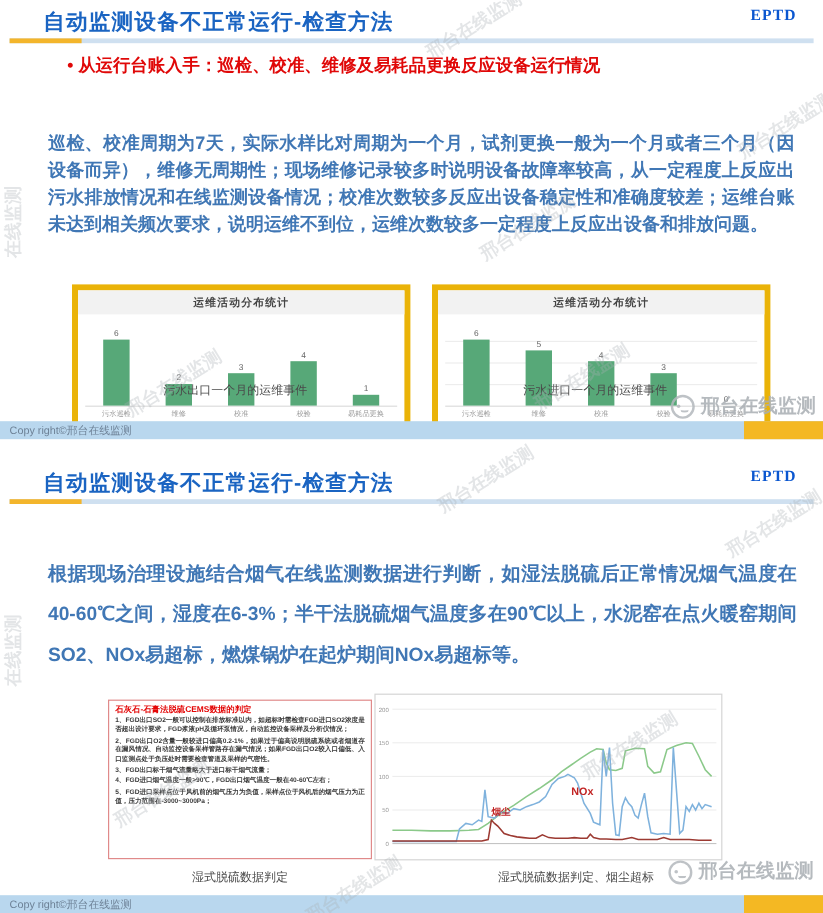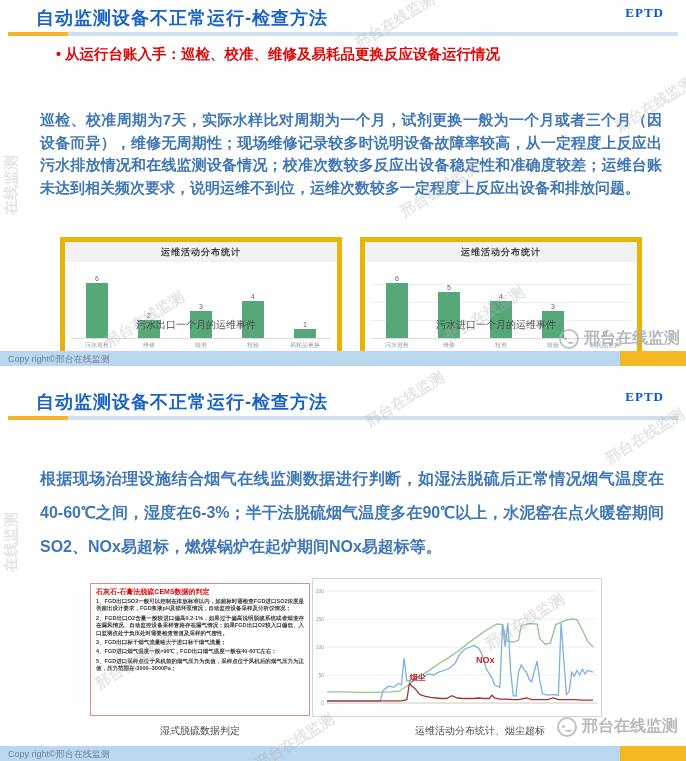--- a/index.html
+++ b/index.html
@@ -198,21 +198,21 @@
         <text x="11" y="14" font-size="5" fill="#999" text-anchor="end">200</text>
         <polyline fill="none" stroke="#8bc98a" stroke-width="1.3" points="14.0,112.8 30.0,112.8 45.9,113.4 61.9,113.4 77.8,112.8 85.8,112.2 93.8,107.2 104.4,98.8 115.1,92.1 125.7,84.8 136.4,78.1 147.0,70.8 155.0,64.1 163.0,58.5 170.9,52.9 178.9,47.8 184.2,45.0 189.6,45.6 192.2,56.8 194.9,62.4 200.2,63.0 205.5,61.3 208.2,46.7 216.2,44.5 224.1,45.0 226.8,59.6 232.1,65.2 237.4,64.1 242.8,45.6 250.7,42.2 258.7,40.0 264.0,40.6 269.4,51.2 274.7,62.4 280.0,68.0"></polyline>
         <polyline fill="none" stroke="#7fb2dd" stroke-width="1.3" points="14.0,122.3 27.3,122.3 40.6,122.3 53.9,122.3 67.2,122.3 69.9,111.7 75.2,107.2 80.5,108.3 85.8,104.4 88.5,105.5 91.1,79.2 93.8,101.6 99.1,102.7 104.4,97.7 109.8,98.8 115.1,94.9 120.4,96.0 125.7,93.2 131.0,91.5 136.4,89.3 141.7,84.8 147.0,74.7 152.3,69.7 157.6,68.0 160.3,66.3 165.6,69.1 168.3,73.6 173.6,90.4 178.9,98.8 181.6,106.1 184.2,107.2 186.9,108.3 189.6,45.6 192.2,68.0 194.9,43.9 197.5,90.4 200.2,116.7 202.9,117.3 205.5,93.2 208.2,85.9 210.8,90.4 213.5,93.2 216.2,100.5 218.8,102.7 221.5,91.5 224.1,82.0 226.8,101.6 229.5,115.0 234.8,116.2 240.1,115.6 245.4,116.2 248.1,43.9 250.7,79.2 253.4,115.6 256.1,112.8 258.7,93.2 261.4,97.1 264.0,91.5 266.7,96.0 269.4,90.4 272.0,94.9 274.7,91.5 280.0,93.2"></polyline>
         <polyline fill="none" stroke="#9c3a32" stroke-width="1.3" points="14.0,121.8 40.6,121.8 67.2,121.8 88.5,121.8 93.8,120.6 96.5,104.4 99.1,107.2 101.8,109.4 107.1,115.6 112.4,117.3 117.7,118.4 123.1,119.0 128.4,119.5 133.7,119.5 139.0,116.7 144.3,119.0 149.7,119.5 155.0,119.5 160.3,119.5 165.6,119.0 170.9,119.5 176.3,119.5 178.9,116.2 181.6,119.0 186.9,120.1 192.2,120.1 200.2,120.6 205.5,120.6 213.5,119.0 218.8,120.6 226.8,120.6 234.8,120.6 240.1,119.0 245.4,120.6 253.4,120.6 261.4,120.6 269.4,121.2 280.0,121.2"></polyline>
         <text x="96.5" y="100.5" font-size="8" font-weight="bold" fill="#c22424">烟尘</text>
         <text x="163.0" y="83.7" font-size="9" font-weight="bold" fill="#c22424">NOx</text>
       </svg>
   </div>
 
   <div class="caption left">湿式脱硫数据判定</div>
-  <div class="caption right">运维活动分布统计、烟尘超标</div>
+  <div class="caption right">湿式脱硫数据判定、烟尘超标</div>
 
   <div class="wm-logo">
     <span class="wm-circle"></span>
     <span>邢台在线监测</span>
   </div>
 
   <div class="bottom-bar">
     <div class="bb-accent"></div>
     <div class="copyright">Copy right©邢台在线监测</div>
   </div>

